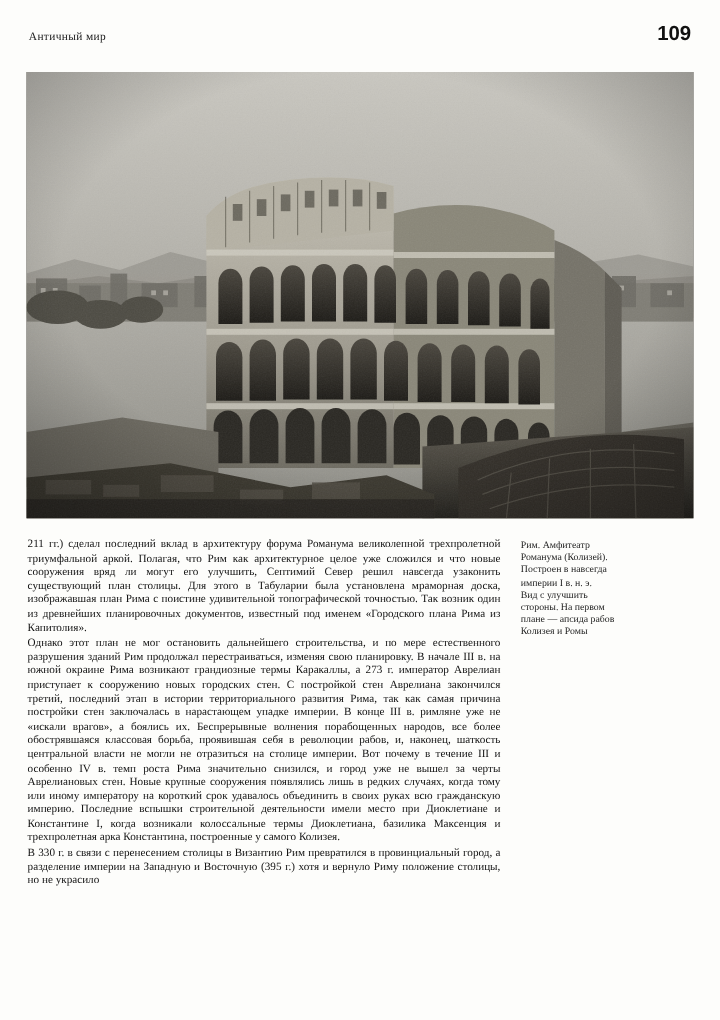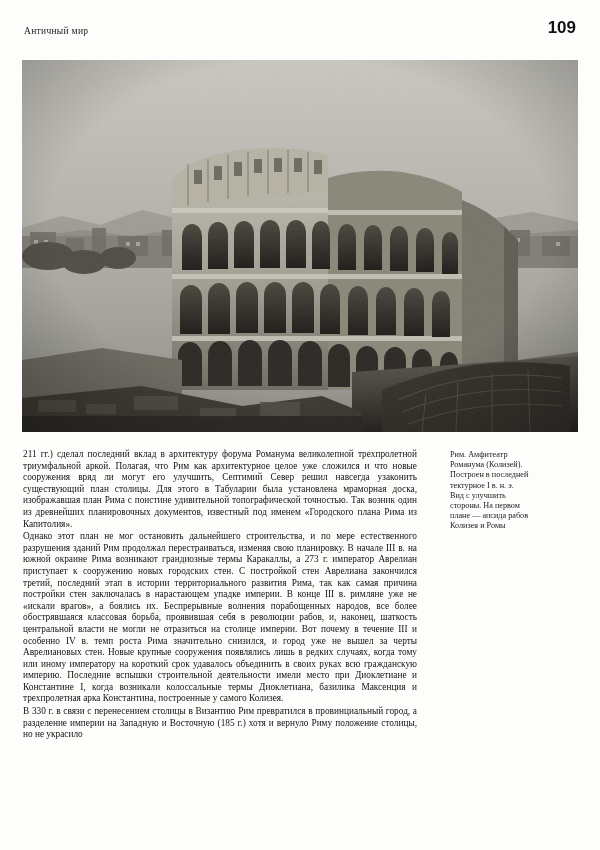--- a/index.html
+++ b/index.html
@@ -69,21 +69,21 @@
     hyphens: auto;
   }
   .maincol p {
     margin: 1px;
     text-indent: 0;
   }
   .maincol p + p { margin-top: 0px; }
 
   .caption {
     position: absolute;
-    left: 428px;
+    left: 412px;
     top: 2px;
     width: 144px;
     font-size: 8.2px;
     line-height: 10.2px;
     color: #1b1b1b;
     text-align: left;
   }
   .caption p { margin: 0; }
 </style>
 </head>
@@ -274,28 +274,28 @@
       <rect x="0" y="0" width="556" height="372" filter="url(#grain)" opacity="0.55"></rect>
       <rect x="0" y="0" width="556" height="372" fill="url(#vig)"></rect>
     </svg>
   </div>
 
   <div class="columns">
 
     <div class="maincol">
       <p>211 гг.) сделал последний вклад в архитектуру форума Романума велико­лепной трехпролетной триумфальной аркой. Полагая, что Рим как архи­тектурное целое уже сложился и что новые сооружения вряд ли могут его улучшить, Септимий Север решил навсегда узаконить существующий план столицы. Для этого в Табуларии была установлена мраморная доска, изображавшая план Рима с поистине удивительной топографической точ­ностью. Так возник один из древнейших планировочных документов, из­вестный под именем «Городского плана Рима из Капитолия».</p>
       <p>Однако этот план не мог остановить дальнейшего строительства, и по мере естественного разрушения зданий Рим продолжал перестраиваться, изме­няя свою планировку. В начале III в. на южной окраине Рима возникают грандиозные термы Каракаллы, а 273 г. император Аврелиан присту­пает к сооружению новых городских стен. С постройкой стен Аврелиана закончился третий, последний этап в истории территориального развития Рима, так как самая причина постройки стен заключалась в нарастающем упадке империи. В конце III в. римляне уже не «искали врагов», а боялись их. Беспрерывные волнения порабощенных народов, все более обостряв­шаяся классовая борьба, проявившая себя в революции рабов, и, наконец, шаткость центральной власти не могли не отразиться на столице империи. Вот почему в течение III и особенно IV в. темп роста Рима значительно снизился, и город уже не вышел за черты Аврелиановых стен. Новые круп­ные сооружения появлялись лишь в редких случаях, когда тому или иному императору на короткий срок удавалось объединить в своих руках всю гражданскую империю. Последние вспышки строительной деятельности имели место при Диоклетиане и Константине I, когда возникали колоссаль­ные термы Диоклетиана, базилика Максенция и трехпролетная арка Кон­стантина, построенные у самого Колизея.</p>
-      <p>В 330 г. в связи с перенесением столицы в Византию Рим превратился в провинциальный город, а разделение империи на Западную и Восточ­ную (185 г.) хотя и вернуло Риму положение столицы, но не украсило</p>
+      <p>В 330 г. в связи с перенесением столицы в Византию Рим превратился в провинциальный город, а разделение империи на Западную и Восточ­ную (395 г.) хотя и вернуло Риму положение столицы, но не украсило</p>
     </div>
 
     <div class="caption">
       <p>Рим. Амфитеатр</p>
       <p>Романума (Колизей).</p>
-      <p>Построен в последней</p>
-      <p>тектурное I в. н. э.</p>
+      <p>Построен в навсегда</p>
+      <p>империи I в. н. э.</p>
       <p>Вид с улучшить</p>
       <p>стороны. На первом</p>
       <p>плане — апсида рабов</p>
       <p>Колизея и Ромы</p>
     </div>
 
   </div>
 </div>
 
 </body></html>

